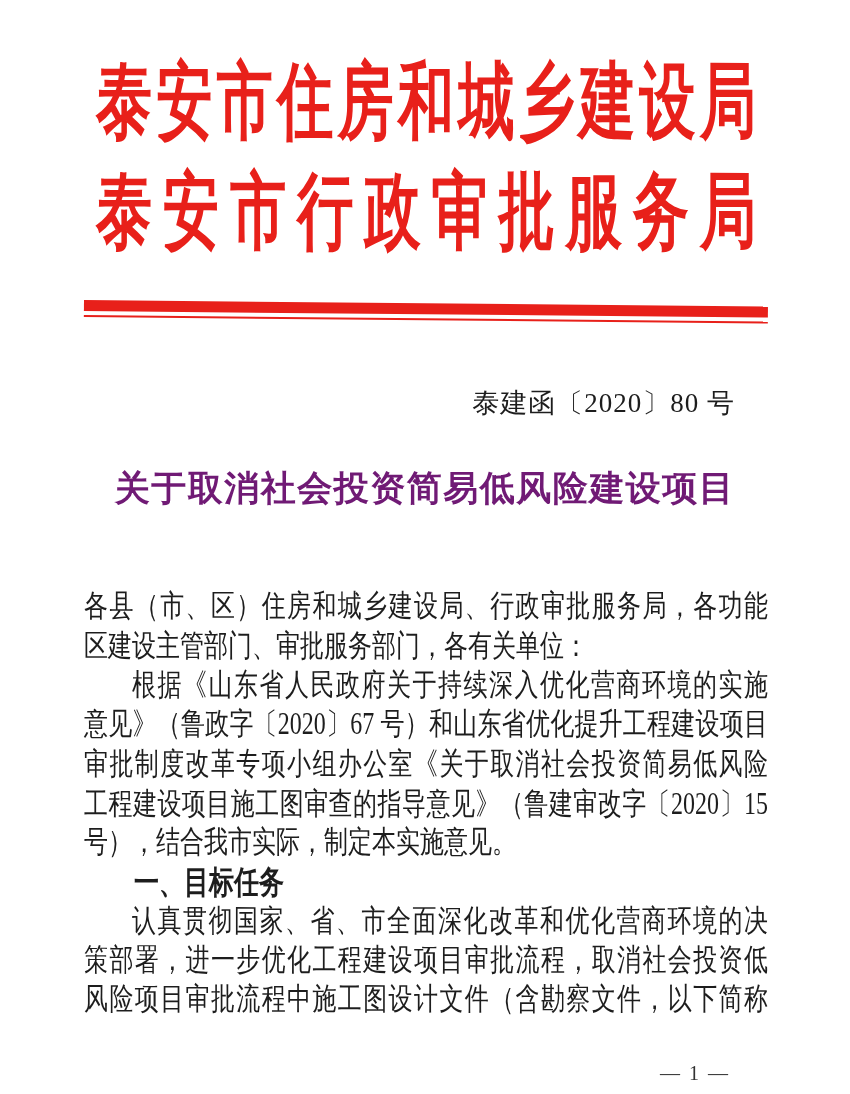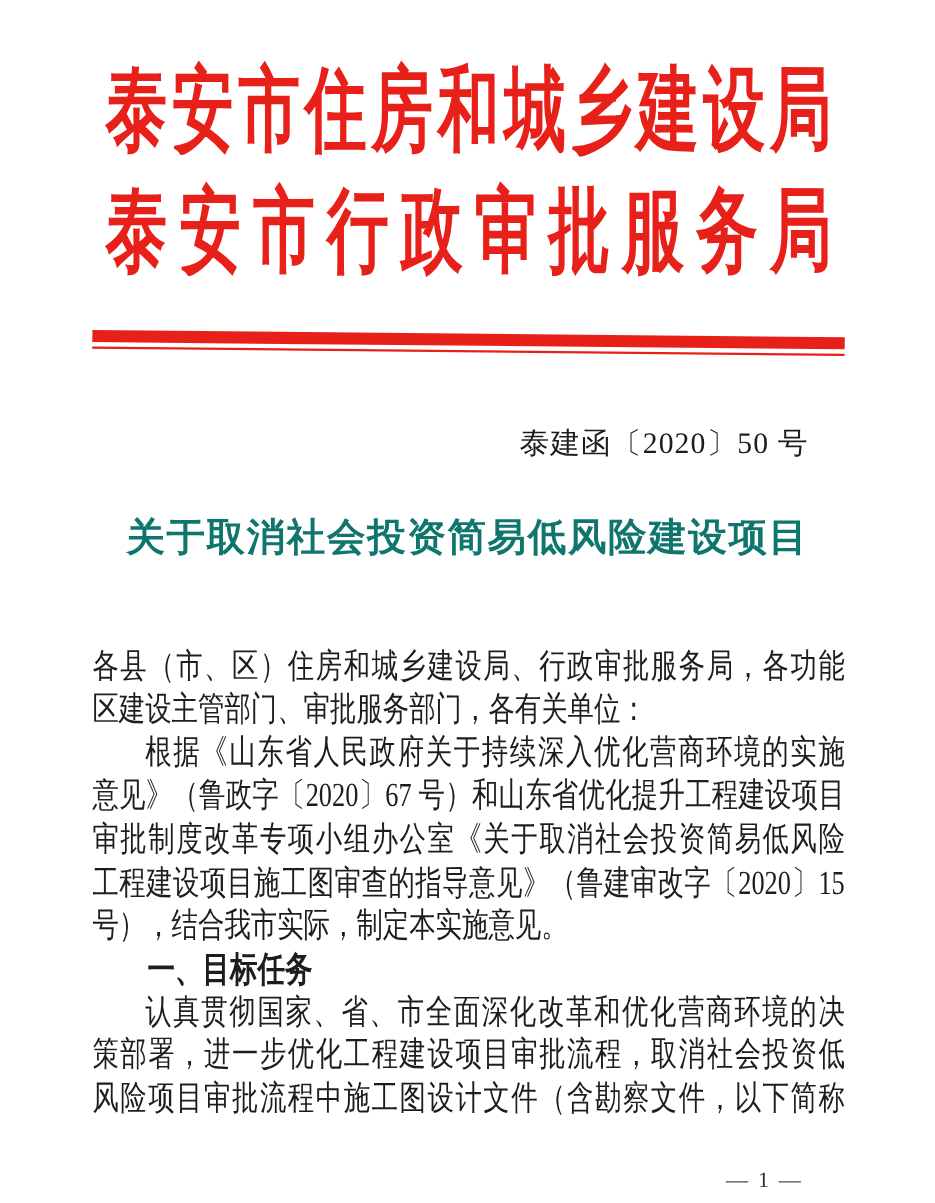--- a/index.html
+++ b/index.html
@@ -57,21 +57,21 @@
   .title {
     position: absolute;
     top: 467px;
     left: 0;
     width: 850px;
     text-align: center;
     font-weight: bold;
     font-size: 35px;
     line-height: 44px;
     letter-spacing: 1.5px;
-    color: #0f766e;
+    color: #701a75;
   }
 
   
   .docbody {
     position: absolute;
     left: 84px;
     top: 587px;
     width: 684px;
     font-size: 24px;
     color: var(--ink, #1d1d1d);
@@ -109,21 +109,21 @@
 
   <div class="letterhead">
     <div class="agency agency1">泰安市住房和城乡建设局</div>
     <div class="agency agency2">泰安市行政审批服务局</div>
     <div class="rule">
       <div class="rule-thick"></div>
       <div class="rule-thin"></div>
     </div>
   </div>
 
-  <div class="docnum">泰建函〔2020〕50 号</div>
+  <div class="docnum">泰建函〔2020〕80 号</div>
 
   <div class="title">
     <div>关于取消社会投资简易低风险建设项目</div>
   </div>
 
   <div class="docbody">
       <div class="para">
         <div class="bline fill">各县（市、区）住房和城乡建设局、行政审批服务局，各功能</div>
         <div class="bline">区建设主管部门、审批服务部门，各有关单位：</div>
       </div>

